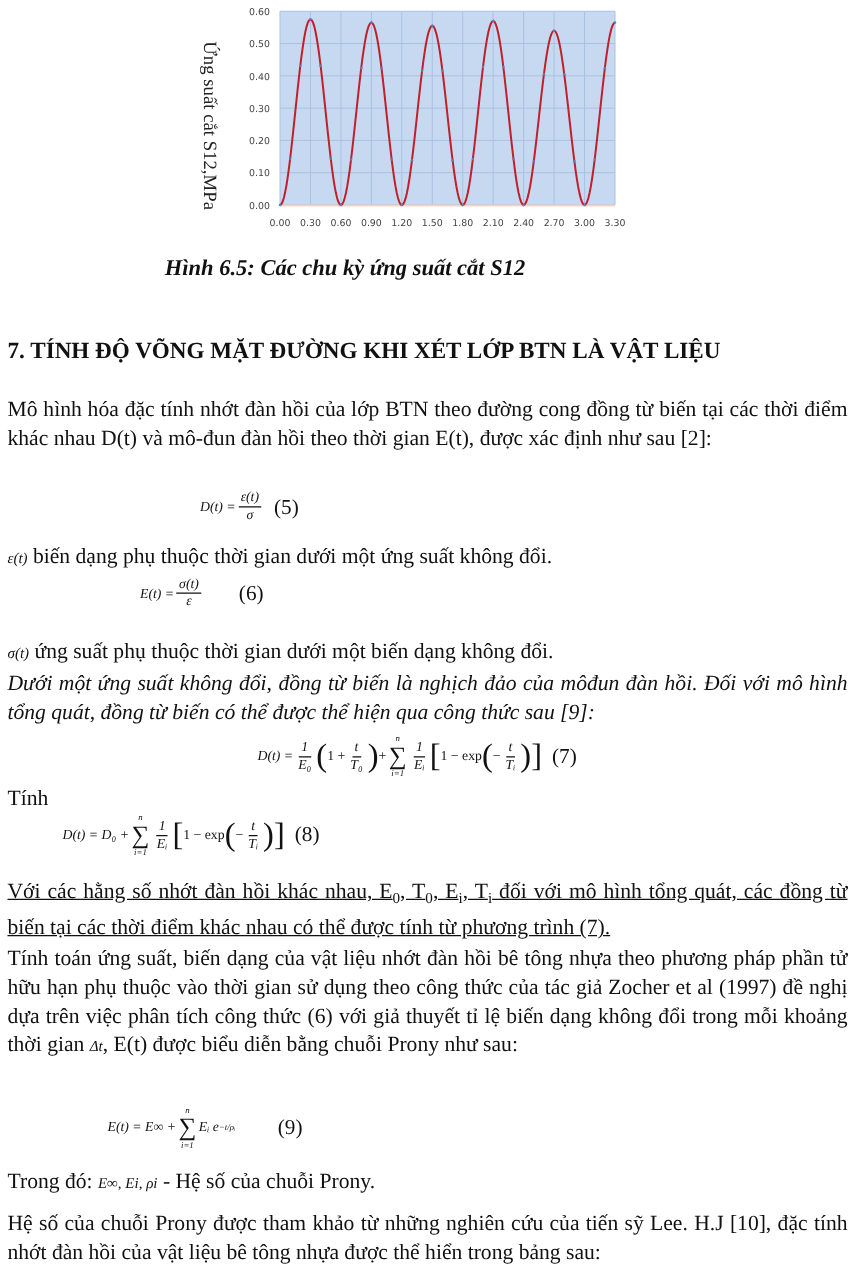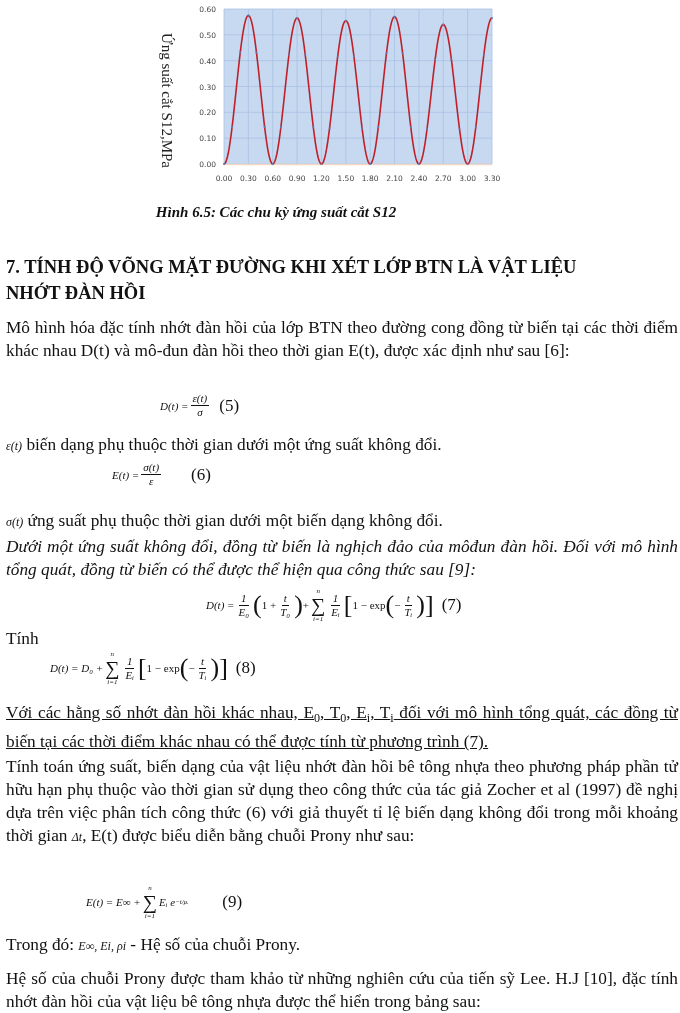--- a/index.html
+++ b/index.html
@@ -2,22 +2,22 @@
 <html><head>
   <meta charset="utf-8">
   <style>
     html, body { margin: 0; padding: 0; background: #ffffff; }
     body { width: 680px; height: 1013px; position: relative; overflow: hidden; font-family: "Liberation Serif", serif; color: #111; }
     .abs { position: absolute; }
     .chart-wrap { left: 150px; top: 0; width: 360px; height: 195px; }
     .ylabel { position: absolute; left: 155px; top: 30px; width: 20px; height: 140px; writing-mode: vertical-rl; font-size: 15px; font-family: "Liberation Serif", serif; text-align: center; color: #222; white-space: nowrap; }
     .plot-svg { position: absolute; left: 0; top: 0; }
     .tick { font-family: "DejaVu Sans", sans-serif; font-size: 7.5px; fill: #444; }
-    .caption { left: 0; width: 552px; top: 204px; text-align: center; font-size: 15px; font-weight: bold; font-style: italic; }
-    .heading { left: 6px; top: 254px; width: 668px; font-size: 18.5px; font-weight: bold; line-height: 26px; }
+    .caption { left: 0; width: 552px; top: 204px; text-align: center; font-size: 18px; font-weight: bold; font-style: italic; }
+    .heading { left: 6px; top: 268px; width: 668px; font-size: 18.5px; font-weight: bold; line-height: 26px; }
     .para { left: 6px; width: 672px; font-size: 17.3px; line-height: 23px; text-align: justify; }
     .para.last-line-left { text-align-last: left; }
     .eq { font-family: "Liberation Serif", serif; font-size: 11px; font-style: italic; display: inline-flex; align-items: center; }
     .frac { display: inline-flex; flex-direction: column; align-items: center; vertical-align: middle; margin: 0 2px; }
     .frac .num { border-bottom: 1px solid #111; padding: 0 2px; line-height: 13px; }
     .frac .den { line-height: 13px; padding: 0 2px; }
     .eqnum { font-style: normal; font-size: 17px; margin-left: 8px; }
     .sigma-sum { display: inline-flex; flex-direction: column; align-items: center; font-style: normal; line-height: 8px; margin: 0 2px; }
     .sigma-sum .big { font-size: 20px; line-height: 20px; }
     .sigma-sum .lim { font-size: 7px; font-style: italic; }
@@ -107,24 +107,23 @@
       <circle cx="333.8787878787879" cy="54.53125000000003" r="1" fill="#5b7fc4"></circle>
       <circle cx="342" cy="18.041666666666657" r="1" fill="#5b7fc4"></circle>
     </svg>
 </div>
 <div class="ylabel">Ứng suất cắt S12,MPa</div>
 
 <div class="abs caption">Hình 6.5: Các chu kỳ ứng suất cắt S12</div>
 
 <div class="abs heading">
   <div>7. TÍNH ĐỘ VÕNG MẶT ĐƯỜNG KHI XÉT LỚP BTN LÀ VẬT LIỆU</div>
-  <div>NHỚT ĐÀN HỒI</div>
-</div>
-
-<div class="abs para last-line-left" style="top:316px;">Mô hình hóa đặc tính nhớt đàn hồi của lớp BTN theo đường cong đồng từ biến tại các thời điểm khác nhau D(t) và mô-đun đàn hồi theo thời gian E(t), được xác định như sau [6]:</div>
+</div>
+
+<div class="abs para last-line-left" style="top:316px;">Mô hình hóa đặc tính nhớt đàn hồi của lớp BTN theo đường cong đồng từ biến tại các thời điểm khác nhau D(t) và mô-đun đàn hồi theo thời gian E(t), được xác định như sau [2]:</div>
 
 <div class="abs" style="left:160px; top:392px;">
   <span class="eq">
     <span>D(t) =</span>
     <span class="frac">
       <span class="num">ε(t)</span>
       <span class="den">σ</span>
     </span>
     <span class="eqnum">(5)</span>
   </span>

